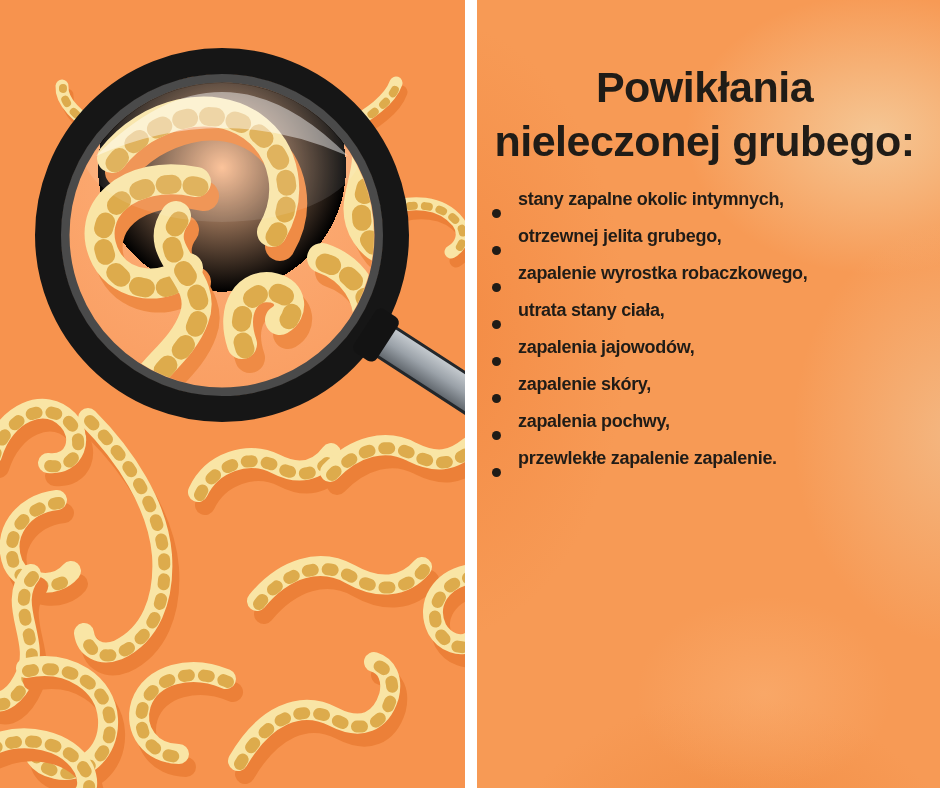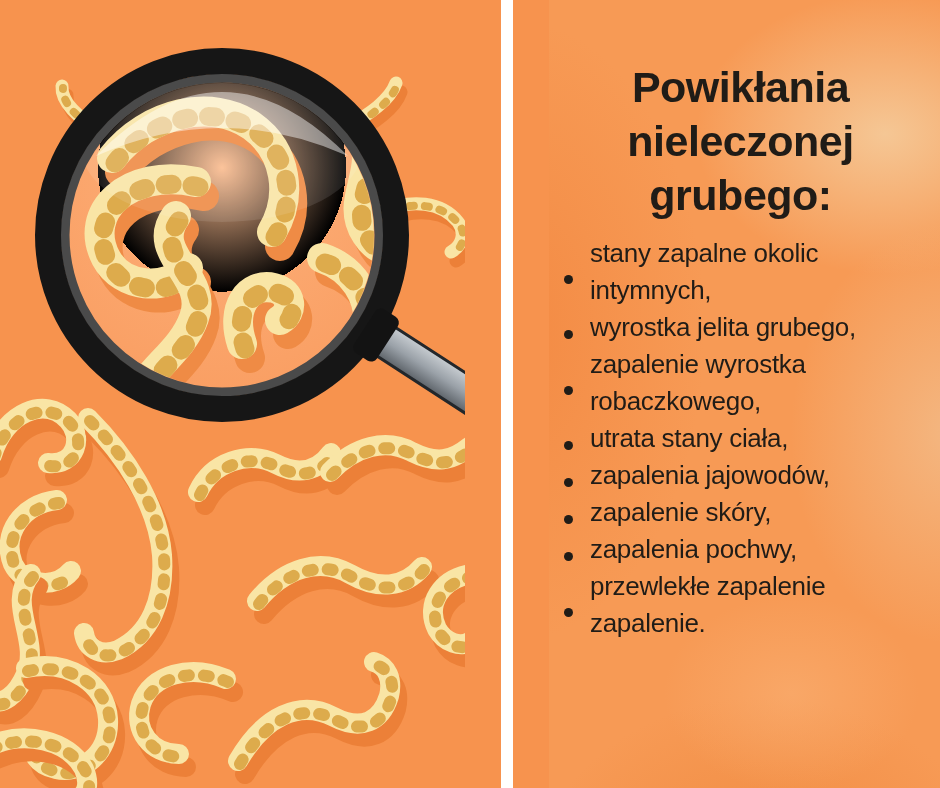--- a/index.html
+++ b/index.html
@@ -1,21 +1,21 @@
 <!DOCTYPE html>
 <html><head>
 <meta charset="utf-8">
 <style>
   html,body { margin:0; padding:0; }
   body {
     width:940px; height:788px; overflow:hidden;
     font-family:"Liberation Sans","DejaVu Sans",sans-serif;
     background:#f7934e;
   }
-  .poster { width:940px; height:788px; display:flex;gap:36px; }
+  .poster { width:940px; height:788px; display:flex; }
 
   
   .left-panel { width:465px; height:788px; background:#f7934e; position:relative; flex:0 0 465px; }
   .left-panel svg { display:block; }
 
   .divider { width:12px; height:788px; background:#ffffff; flex:0 0 12px; }
 
   
   .right-panel {
     flex:1 1 auto; height:788px; box-sizing:border-box;
@@ -25,22 +25,22 @@
       radial-gradient(ellipse 270px 200px at 86% 17%, rgba(245,201,152,.95) 0%, rgba(245,201,152,0) 70%),
       radial-gradient(ellipse 230px 300px at 103% 55%, rgba(243,190,140,.8) 0%, rgba(243,190,140,0) 70%),
       radial-gradient(ellipse 170px 130px at 62% 88%, rgba(250,178,118,.55) 0%, rgba(250,178,118,0) 75%),
       radial-gradient(ellipse 320px 280px at 55% 115%, rgba(238,134,58,.85) 0%, rgba(238,134,58,0) 75%),
       radial-gradient(ellipse 260px 430px at -8% 42%, rgba(243,137,66,.9) 0%, rgba(243,137,66,0) 72%);
   }
   .title { margin:0 14px 0 6px; text-align:center; font-weight:700;
            font-size:43px; line-height:54px; color:#201c17; letter-spacing:-0.5px; }
   .title .tl { display:block; }
   .complications { list-style:none; margin:13px 0 0 0; padding:0 46px 0 15px; }
-  .complications li { display:flex; align-items:center;
-           font-size:26px; line-height:37px; font-weight:400; color:#201c17; letter-spacing:-0.3px; }
+  .complications li { display:flex; align-items:flex-end;
+           font-size:18px; line-height:37px; font-weight:700; color:#201c17; letter-spacing:-0.3px; }
   .dot { flex:0 0 9px; width:9px; height:9px; border-radius:50%; background:#201c17; margin:14px 17px 0 0; }
   .txt { flex:1 1 auto; }
 
   
   .worm use, .lens-worm use { fill:none; stroke-linecap:round; stroke-linejoin:round; }
   .w-sh { stroke:#ec8038; stroke-width:20px; transform:translate(7px,13px); }
   .w-bd { stroke:#f9e5a5; stroke-width:20px; }
   .w-sg { stroke:#ddab4c; stroke-width:12px; stroke-dasharray:5 15; transform:translate(2px,3px); }
   .t-sh { stroke:#ec8038; stroke-width:13px; transform:translate(5px,9px); }
   .t-bd { stroke:#f9e5a5; stroke-width:13px; }
@@ -231,21 +231,21 @@
       <span class="tl">Powikłania</span>
       <span class="tl">nieleczonej grubego:</span>
     </h1>
     <ul class="complications">
       <li>
           <span class="dot"></span>
           <span class="txt">stany zapalne okolic intymnych,</span>
         </li>
       <li>
           <span class="dot"></span>
-          <span class="txt">wyrostka jelita grubego,</span>
+          <span class="txt">otrzewnej jelita grubego,</span>
         </li>
       <li>
           <span class="dot"></span>
           <span class="txt">zapalenie wyrostka robaczkowego,</span>
         </li>
       <li>
           <span class="dot"></span>
           <span class="txt">utrata stany ciała,</span>
         </li>
       <li>

